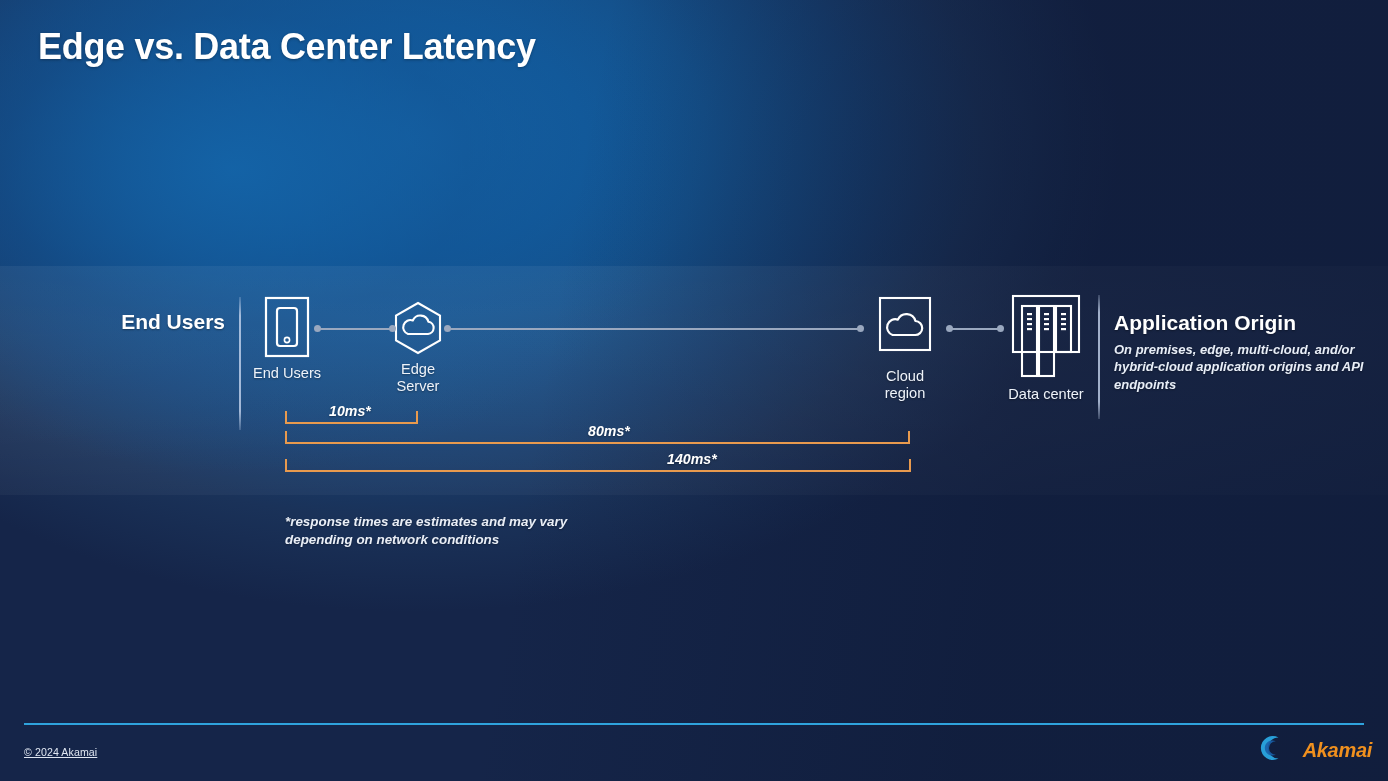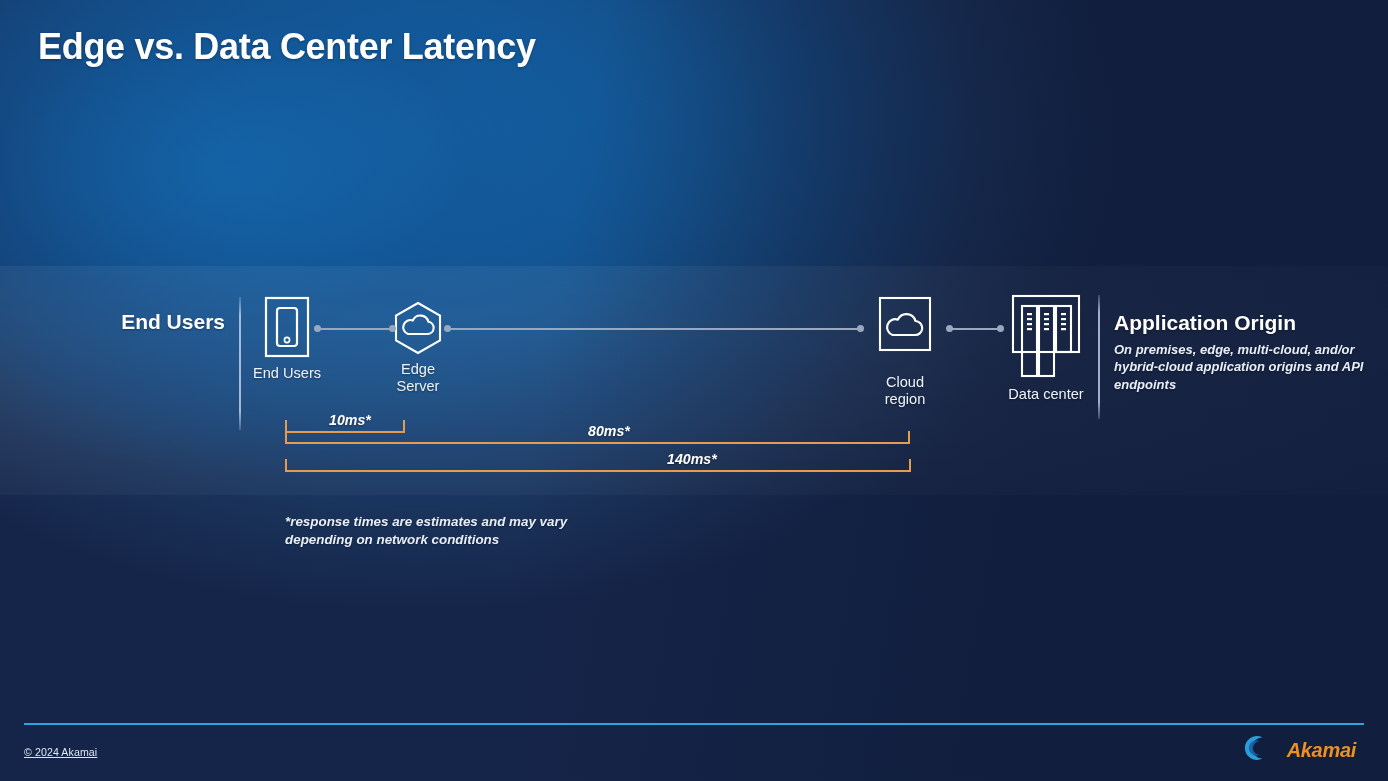--- a/index.html
+++ b/index.html
@@ -84,21 +84,21 @@
     text-shadow:0 1px 2px rgba(0,0,0,.35);
     white-space:nowrap;
   }
   .icon-wrap { display:flex; align-items:center; justify-content:center; }
 
   #node-endusers   { left:228px; top:296px; width:118px; }
   #node-endusers .node-label { margin-top:7px; }
   #node-edge       { left:362px; top:300px; width:112px; }
   #node-edge .node-label { margin-top:5px; }
   #node-cloud      { left:848px; top:296px; width:114px; }
-  #node-cloud .node-label { margin-top:16px; }
+  #node-cloud .node-label { margin-top:10px; }
   #node-datacenter { left:988px; top:294px; width:116px; }
   #node-datacenter .node-label { margin-top:4px; }
 
   
   .link { position:absolute; height:9px; }
   .link .ln {
     position:absolute; left:4px; right:4px; top:4px; height:1.6px;
     background:#9aa8bf;
   }
   .link .dot {
@@ -122,21 +122,21 @@
     background:#e89a4e;
   }
   .bracket .tick.l { left:0; }
   .bracket .tick.r { right:0; }
   .bracket .blabel {
     position:absolute; bottom:5px;
     font-size:14.2px; font-style:italic; font-weight:bold; color:#ffffff;
     text-shadow:0 1px 2px rgba(0,0,0,.35);
     white-space:nowrap;
   }
-  #bracket-10  { left:285px; top:414px;  width:120px; height:19px; }
+  #bracket-10  { left:285px; top:405px;  width:133px; height:19px; }
   #bracket-10  .blabel { left:44px; }
   #bracket-80  { left:285px; top:425px;  width:625px; height:19px; }
   #bracket-80  .blabel { left:303px; }
   #bracket-140 { left:285px; top:453px;  width:626px; height:19px; }
   #bracket-140 .blabel { left:382px; }
 
   
   #footnote {
     position:absolute; left:285px; top:513px; z-index:5;
     font-size:13.4px; font-style:italic; font-weight:bold;
@@ -147,21 +147,21 @@
   
   #footer-rule {
     position:absolute; left:24px; right:24px; top:723px; height:1.6px;
     background:#2fa3dd; z-index:5;
   }
   #copyright {
     position:absolute; left:24px; top:746px; z-index:5;
     font-size:10.6px; color:#dfe6f1; letter-spacing:.1px;text-decoration:underline;
   }
   #akamai-logo {
-    position:absolute; right:32px; top:735px; z-index:5;
+    position:absolute; right:16px; top:735px; z-index:5;
     display:flex; align-items:center; gap:18px;
   }
   #akamai-logo .wordmark {
     font-size:20px; font-weight:bold; font-style:italic;
     color:#f0901e; letter-spacing:-.3px;
   }
 </style>
 </head>
 <body>
 

